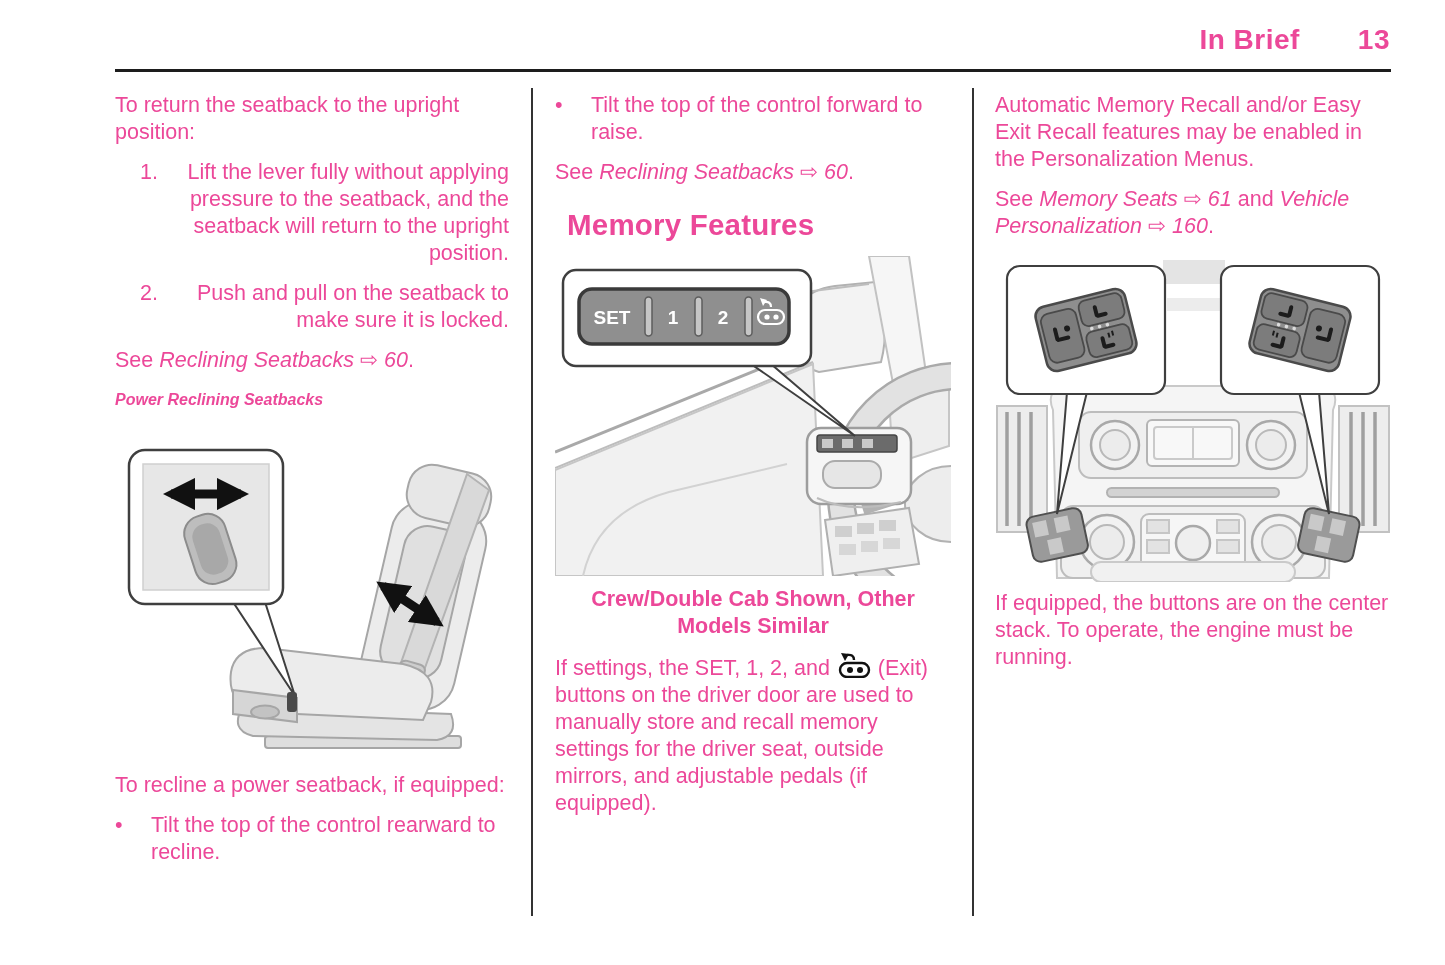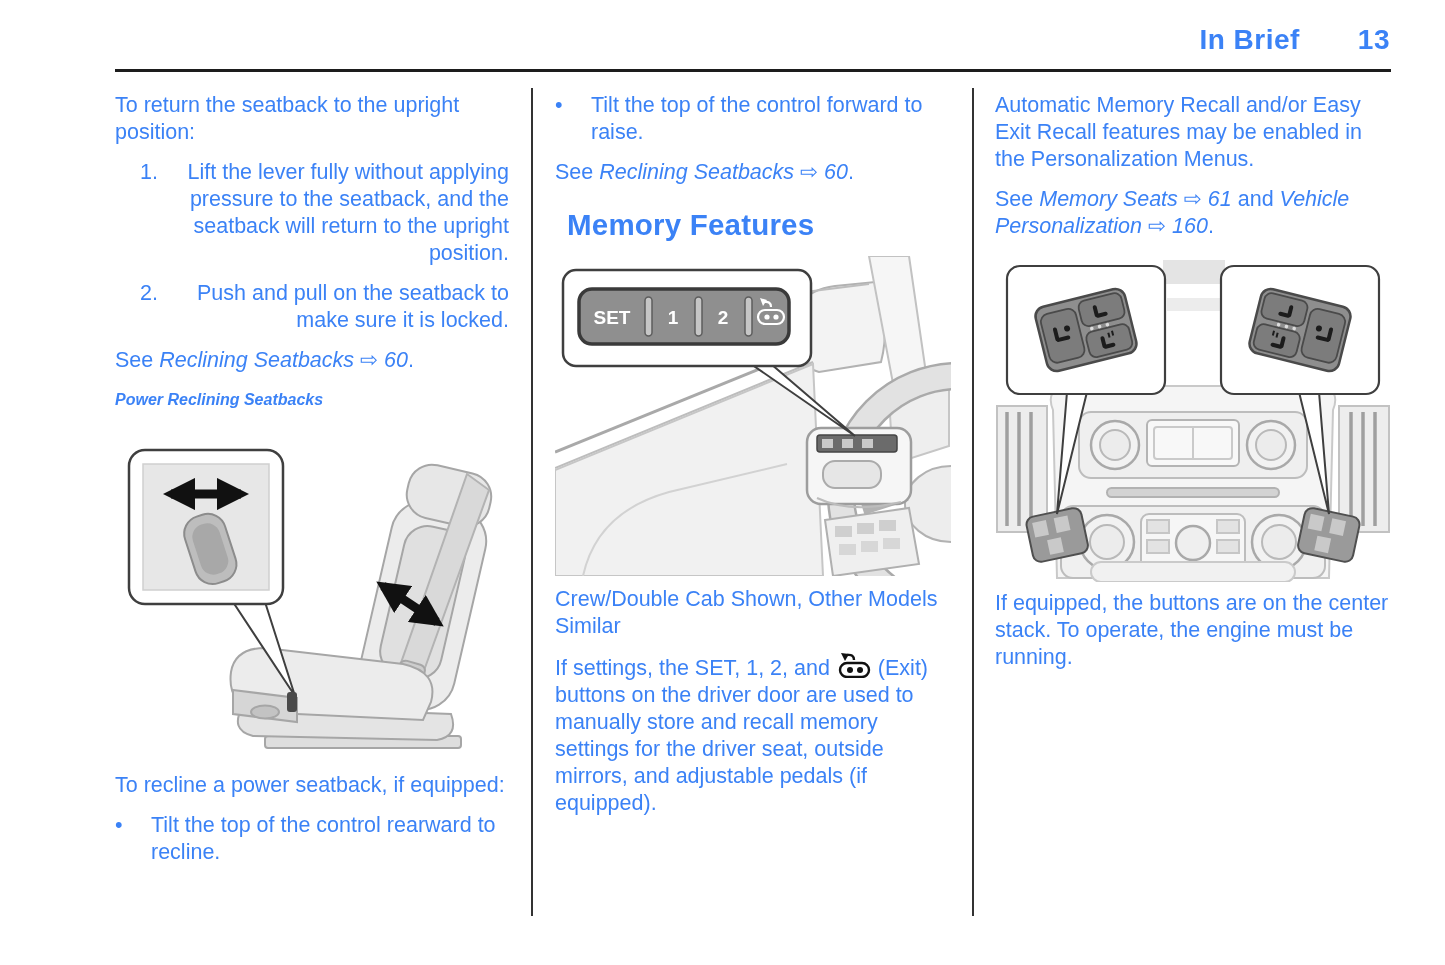--- a/index.html
+++ b/index.html
@@ -1,19 +1,19 @@
 <!DOCTYPE html>
 <html><head>
 <meta charset="utf-8">
 <style>
   * { margin:0; padding:0; box-sizing:border-box; }
   html,body { background:#fff; }
   .page {
     position:relative; width:1445px; height:965px; background:#fff;
-    font-family:"Liberation Sans", sans-serif; color:#3b82f6;
+    font-family:"Liberation Sans", sans-serif; color:#ec4899;
     overflow:hidden;
   }
   
   .hdr {
     position:absolute; top:24px; right:55px;
     display:flex; align-items:baseline; gap:58px;
     font-weight:bold; font-size:28px; letter-spacing:.5px;
   }
   .hrule { position:absolute; left:115px; top:69px; width:1276px; height:3px; background:#1d1d1d; }
   .vrule { position:absolute; top:88px; height:828px; width:2px; background:#333; }
@@ -41,21 +41,21 @@
   .bullet .btext { flex:1; }
 
   .subhead { font-weight:bold; font-size:16px; margin:8px 0 24px 0;font-style:italic; }
   h2.bighead { font-weight:bold; font-size:29.5px; line-height:1.14; margin:6px 0 14px 12px; letter-spacing:.2px; }
 
   .illo { display:block; }
   .illo-seat { margin:2px 0 10px 0; }
   .illo-door { margin:2px 0 10px 0; }
   .illo-stack { margin:4px 0 8px 0; }
 
-  .caption { font-weight:normal; text-align:left; margin-bottom:13px; }
+  .caption { font-weight:bold; text-align:center; margin-bottom:13px; }
 
   .exit-inline { display:inline-block; vertical-align:-3px; }
 </style>
 </head>
 <body>
 
 <div class="page">
 
   <div class="hdr">
     <span>In Brief</span>

